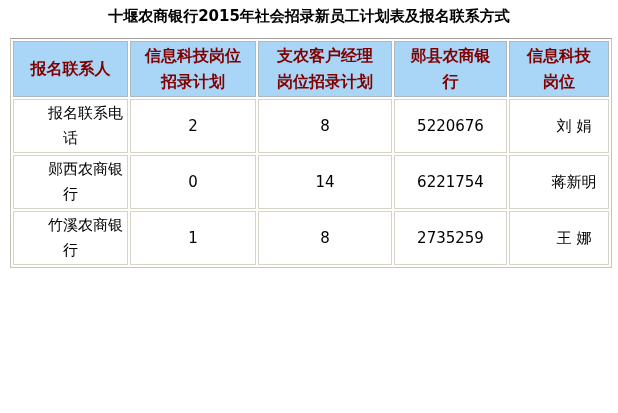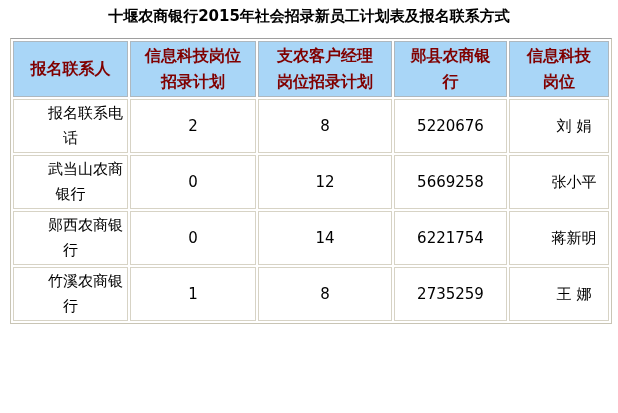--- a/index.html
+++ b/index.html
@@ -103,27 +103,20 @@
       </tr>
     </thead>
     <tbody>
       <tr class="tall">
         <td>　　报名联系电话</td>
         <td>2</td>
         <td>8</td>
         <td>5220676</td>
         <td>　　刘 娟</td>
       </tr>
-      <tr class="tall">
-        <td>　　武当山农商银行</td>
-        <td>0</td>
-        <td>12</td>
-        <td>5669258</td>
-        <td>　　张小平</td>
-      </tr>
       <tr class="short">
         <td>　　郧西农商银行</td>
         <td>0</td>
         <td>14</td>
         <td>6221754</td>
         <td>　　蒋新明</td>
       </tr>
       <tr class="short">
         <td>　　竹溪农商银行</td>
         <td>1</td>

